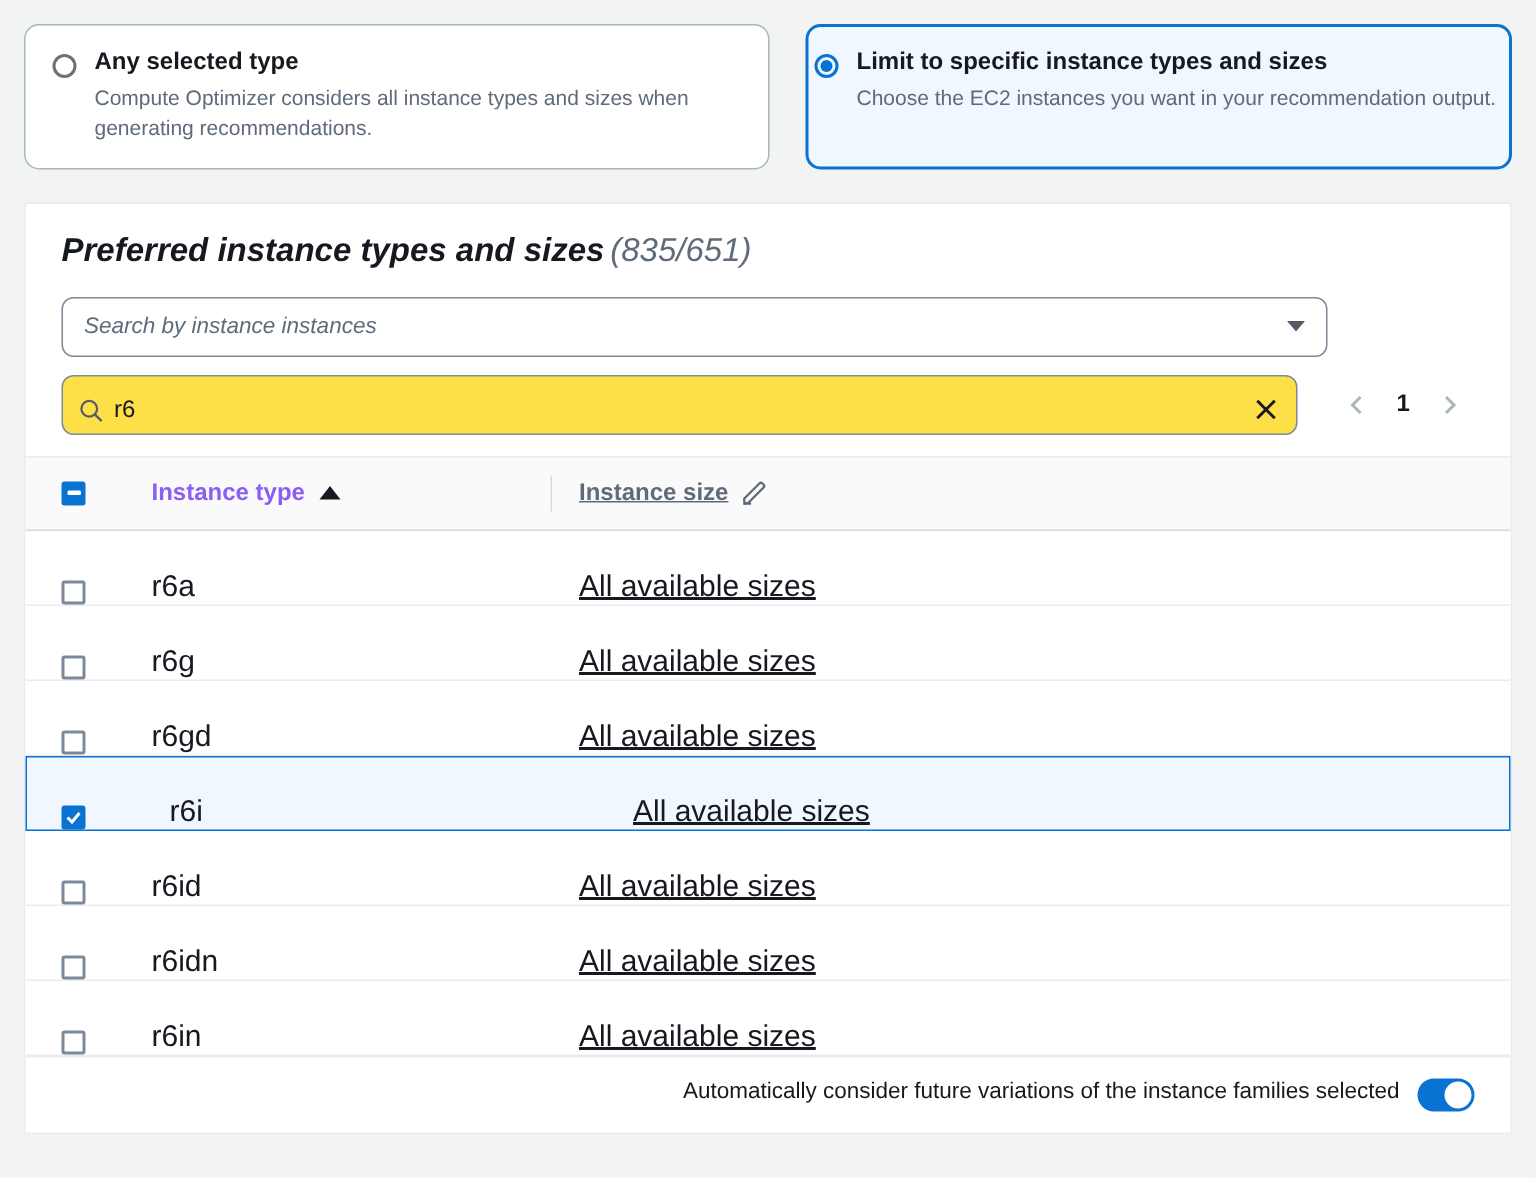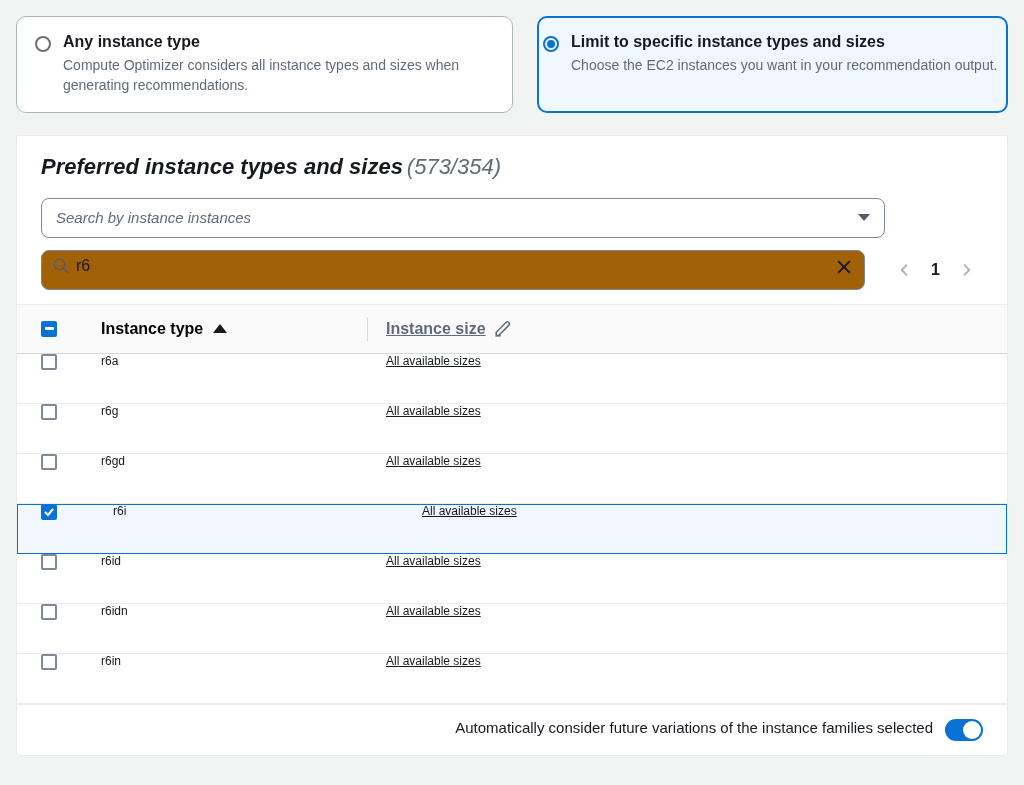--- a/index.html
+++ b/index.html
@@ -108,23 +108,23 @@
   .search-row {
     display: flex;
     align-items: center;
     gap: 32px;
     margin-top: 12px;
     padding: 0 24px 14px;
   }
   .search-box {
     border: 1px solid #7d8998;
     border-radius: 8px;
-    background: #a16207;
-    display: flex;
-    align-items: flex-start;
+    background: #fde047;
+    display: flex;
+    align-items: flex-end;
     padding: 6px 10px;
     flex: 0 0 824px;
     height: 40px;
   }
   .search-box input {
     border: none;
     outline: none;
     flex: 1;
     font-size: 16px;
     color: #16191f;
@@ -161,37 +161,37 @@
     border-bottom: 1px solid #d5dbdb;
     background: #fafafa;
     height: 50px;
     padding: 0 24px;
   }
   .col-check { width: 60px; display:flex; align-items:center; }
   .col-type { width: 260px; display:flex; align-items:center; gap:10px; }
   .col-size { flex:1; display:flex; align-items:center; gap:8px; color:#5f6b7a;text-decoration:underline; }
   .th {
     font-weight: 700;
-    color: #000000;
+    color: #8b5cf6;
     font-size: 16px;
   }
   .th-divider {
     width:1px; height:24px; background:#d5dbdb; margin: 0 18px 0 6px;
   }
   .sort-up {
     width:0;height:0;border-left:7px solid transparent;border-right:7px solid transparent;border-bottom:9px solid #16191f;
   }
   .row {
     display:flex;
-    align-items:flex-start;
+    align-items:flex-end;
     height:50px;
     padding:0 24px;
     border-bottom:1px solid #e9ebed;
     background:#fff;
-    font-size:12px;
+    font-size:20px;
     color:#16191f;
   }
   .row.selected {
     background:#f0f7ff;
     outline:1px solid #0972d3;
     outline-offset:-1px;
     gap:12px;
   }
   .checkbox {
     width:16px;height:16px;border:2px solid #7d8998;border-radius:2px;flex-shrink:0;display:inline-flex;align-items:center;justify-content:center;cursor:pointer;background:#fff;
@@ -221,37 +221,37 @@
   }
   svg { display:block; }
 </style>
 </head>
 <body>
 
 <div class="options-row">
   <div class="option-card">
     <div class="radio"></div>
     <div>
-      <div class="option-title">Any instance type</div>
+      <div class="option-title">Any selected type</div>
       <div class="option-desc">Compute Optimizer considers all instance types and sizes when generating recommendations.</div>
     </div>
   </div>
   <div class="option-card selected">
     <div class="radio selected"></div>
     <div>
       <div class="option-title">Limit to specific instance types and sizes</div>
       <div class="option-desc">Choose the EC2 instances you want in your recommendation output.</div>
     </div>
   </div>
 </div>
 
 <div class="panel">
   <div class="panel-header">
     <span class="panel-title">Preferred instance types and sizes</span>
-    <span class="panel-title panel-count">(573/354)</span>
+    <span class="panel-title panel-count">(835/651)</span>
   </div>
 
   <div class="controls">
     <div class="dropdown">
       <span>Search by instance instances</span>
       <span class="caret-down"></span>
     </div>
   </div>
 
   <div class="search-row">

